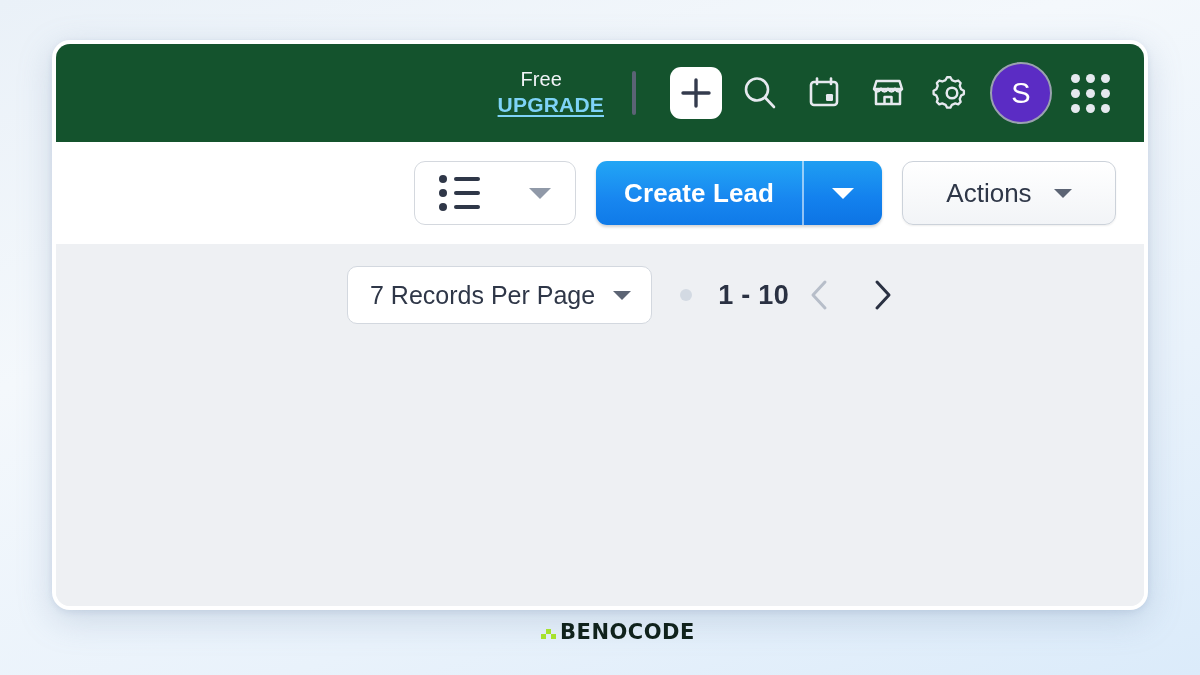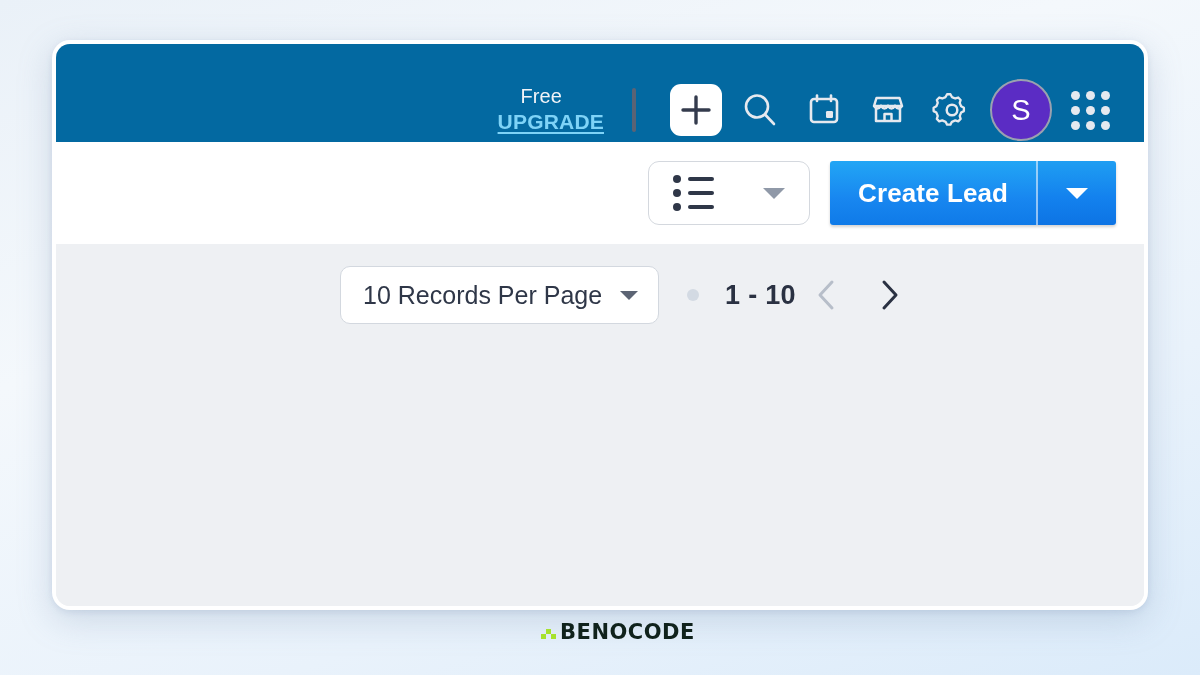--- a/index.html
+++ b/index.html
@@ -35,25 +35,25 @@
     height: 100%;
     border-radius: 14px;
     overflow: hidden;
     display: flex;
     flex-direction: column;
     background: #eef0f3;
   }
 
   
   .topbar {
-    background: #0369a1;
+    background: #14532d;
     height: 98px;
     flex: 0 0 98px;
     display: flex;
-    align-items: flex-end;
+    align-items: center;
     justify-content: flex-end;
     padding: 0 22px 0 0;
     position: relative;
   }
   .topbar-right {
     display: flex;
     align-items: center;
     gap: 0px;
   }
 
@@ -187,21 +187,21 @@
   .caret-sm {
     border-left-width: 9px; border-right-width: 9px; border-top-width: 9px;
   }
   .caret-white { border-top-color: #ffffff; }
   .caret-dark { border-top-color: #5c6474; }
 
   .split-btn {
     display: flex;
     align-items: stretch;
     height: 64px;
-    border-radius: 3px;
+    border-radius: 11px;
     overflow: hidden;
     box-shadow: 0 2px 3px rgba(0,0,0,.18);
   }
   .split-main {
     background: linear-gradient(180deg, #22a6f5 0%, #1887f0 58%, #0f7ae8 100%);
     color: #ffffff;
     font-size: 26px;
     font-weight: 700;
     padding: 0 28px;
     display: flex;
@@ -410,28 +410,32 @@
         <div class="caret"></div>
       </div>
 
       <div class="split-btn">
         <div class="split-main">Create Lead</div>
         <div class="split-arrow">
           <div class="caret caret-white"></div>
         </div>
       </div>
 
+      <div class="actions-btn">
+        <span>Actions</span>
+        <span class="caret caret-dark caret-sm"></span>
+      </div>
 
     </div>
 
     <div class="content">
       <div class="pager-row">
 
         <div class="records-select">
-          <span>10 Records Per Page</span>
+          <span>7 Records Per Page</span>
           <span class="caret caret-dark caret-sm"></span>
         </div>
 
         <div class="pager-dot"></div>
 
         <div class="pager-range">1 - 10</div>
 
         <div class="chev">
           <svg width="30" height="36" viewBox="0 0 30 36" aria-hidden="true">
             <polyline points="20,5 8,18 20,31" fill="none" stroke="#b7bec9" stroke-width="3" stroke-linecap="round" stroke-linejoin="round"></polyline>

